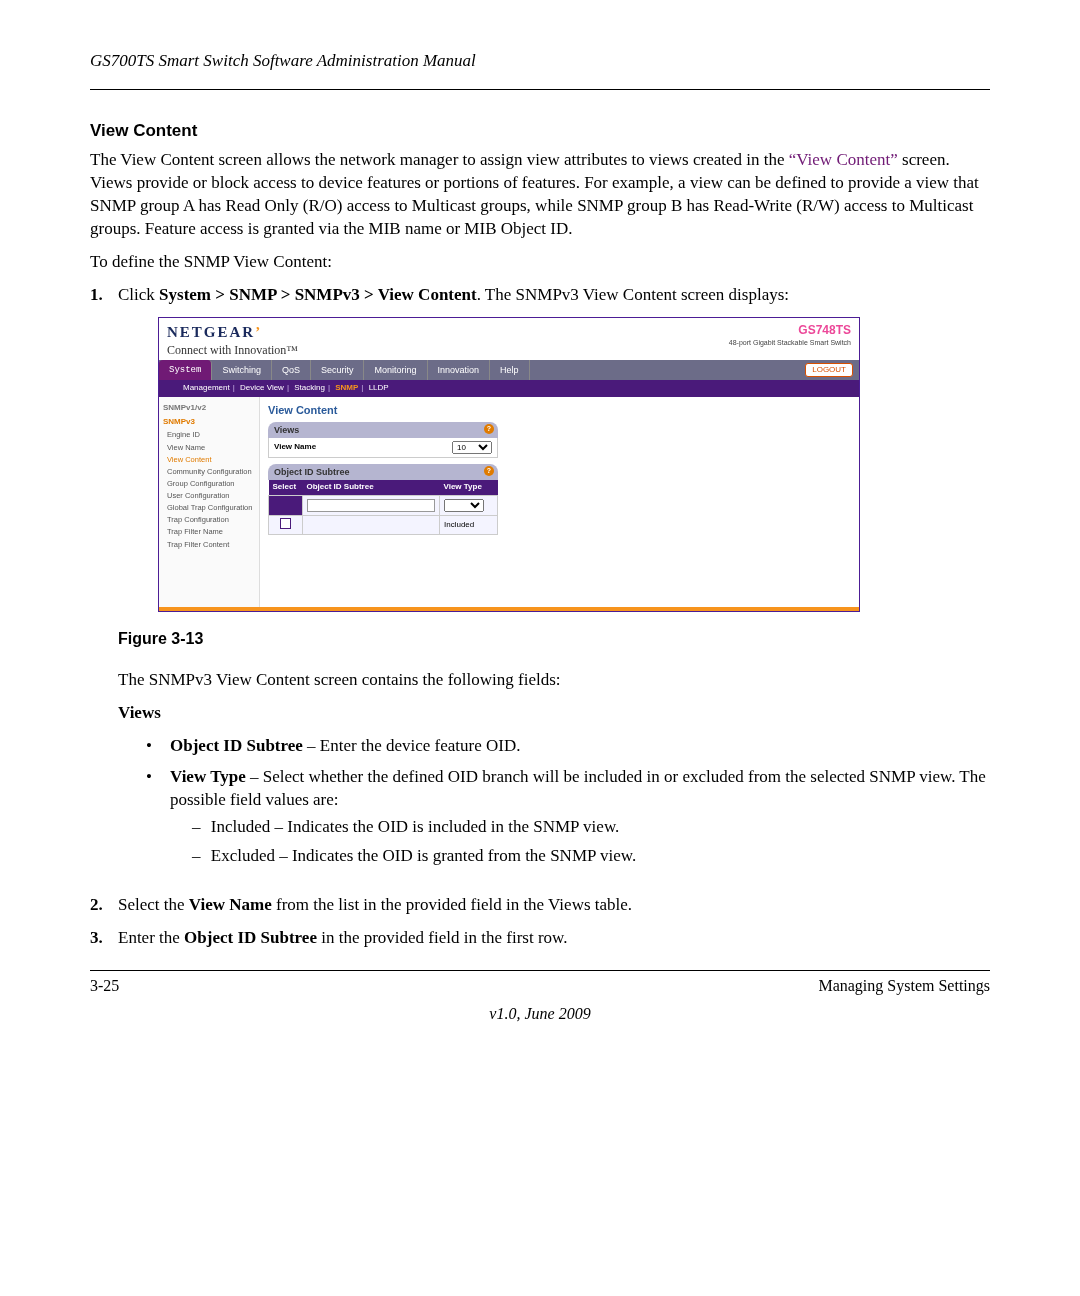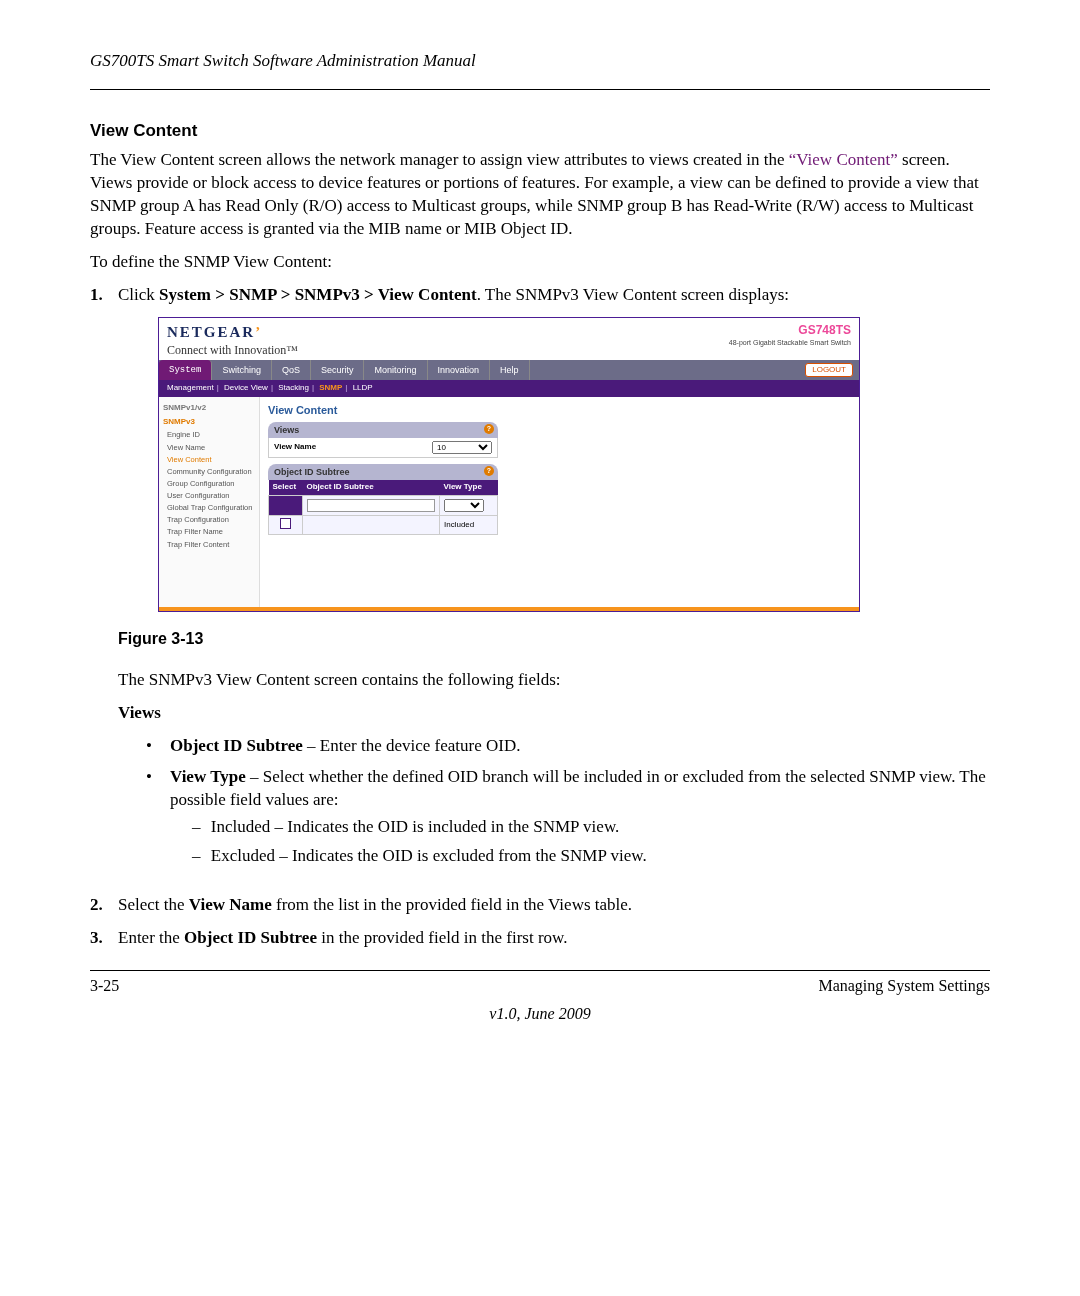--- a/index.html
+++ b/index.html
@@ -143,21 +143,21 @@
     border: 1px solid #d94f00;
     border-radius: 3px;
     font-size: 8px;
     padding: 1px 6px;
     margin-right: 6px;
   }
   .subtabrow {
     background: #4a1a7a;
     color: #fff;
     font-size: 8px;
-    padding: 3px 8px;
+    padding: 3px 24px;
   }
   .subtabrow span { margin-right: 3px; }
   .subtabrow .sep { color: #c9b3e6; }
   .subtabrow .active { color: #f7941d; font-weight: bold; }
 
   .fig-body {
     display: flex;
     min-height: 210px;
     background: #fff;
   }
@@ -210,21 +210,21 @@
     text-align: center;
     line-height: 10px;
   }
   .panel-body {
     border: 1px solid #ccc;
     border-top: none;
     padding: 3px 5px;
     font-size: 8px;
   }
   .vn-row { display: flex; align-items: center; justify-content: space-between; }
-  .vn-row select { font-size: 8px; width: 60px; }
+  .vn-row select { font-size: 8px; width: 40px; }
 
   table.tbl {
     border-collapse: collapse;
     width: 100%;
     font-size: 8px;
   }
   table.tbl th {
     background: #4a1a7a;
     color: #fff;
     padding: 2px 4px;
@@ -376,21 +376,21 @@
 
       <ul class="bullets">
         <li>
           <span><span class="bold">Object ID Subtree</span><span> – Enter the device feature OID.</span></span>
         </li>
         <li>
           <span>
             <span class="bold">View Type</span><span> – Select whether the defined OID branch will be included in or excluded from the selected SNMP view. The possible field values are:</span>
             <ul class="dashes">
               <li>Included – Indicates the OID is included in the SNMP view.</li>
-              <li>Excluded – Indicates the OID is excluded from the SNMP view.</li>
+              <li>Excluded – Indicates the OID is granted from the SNMP view.</li>
             </ul>
           </span>
         </li>
       </ul>
     </span>
   </li>
 
   <li>
     <span class="num">2.</span>
     <span class="txt">

